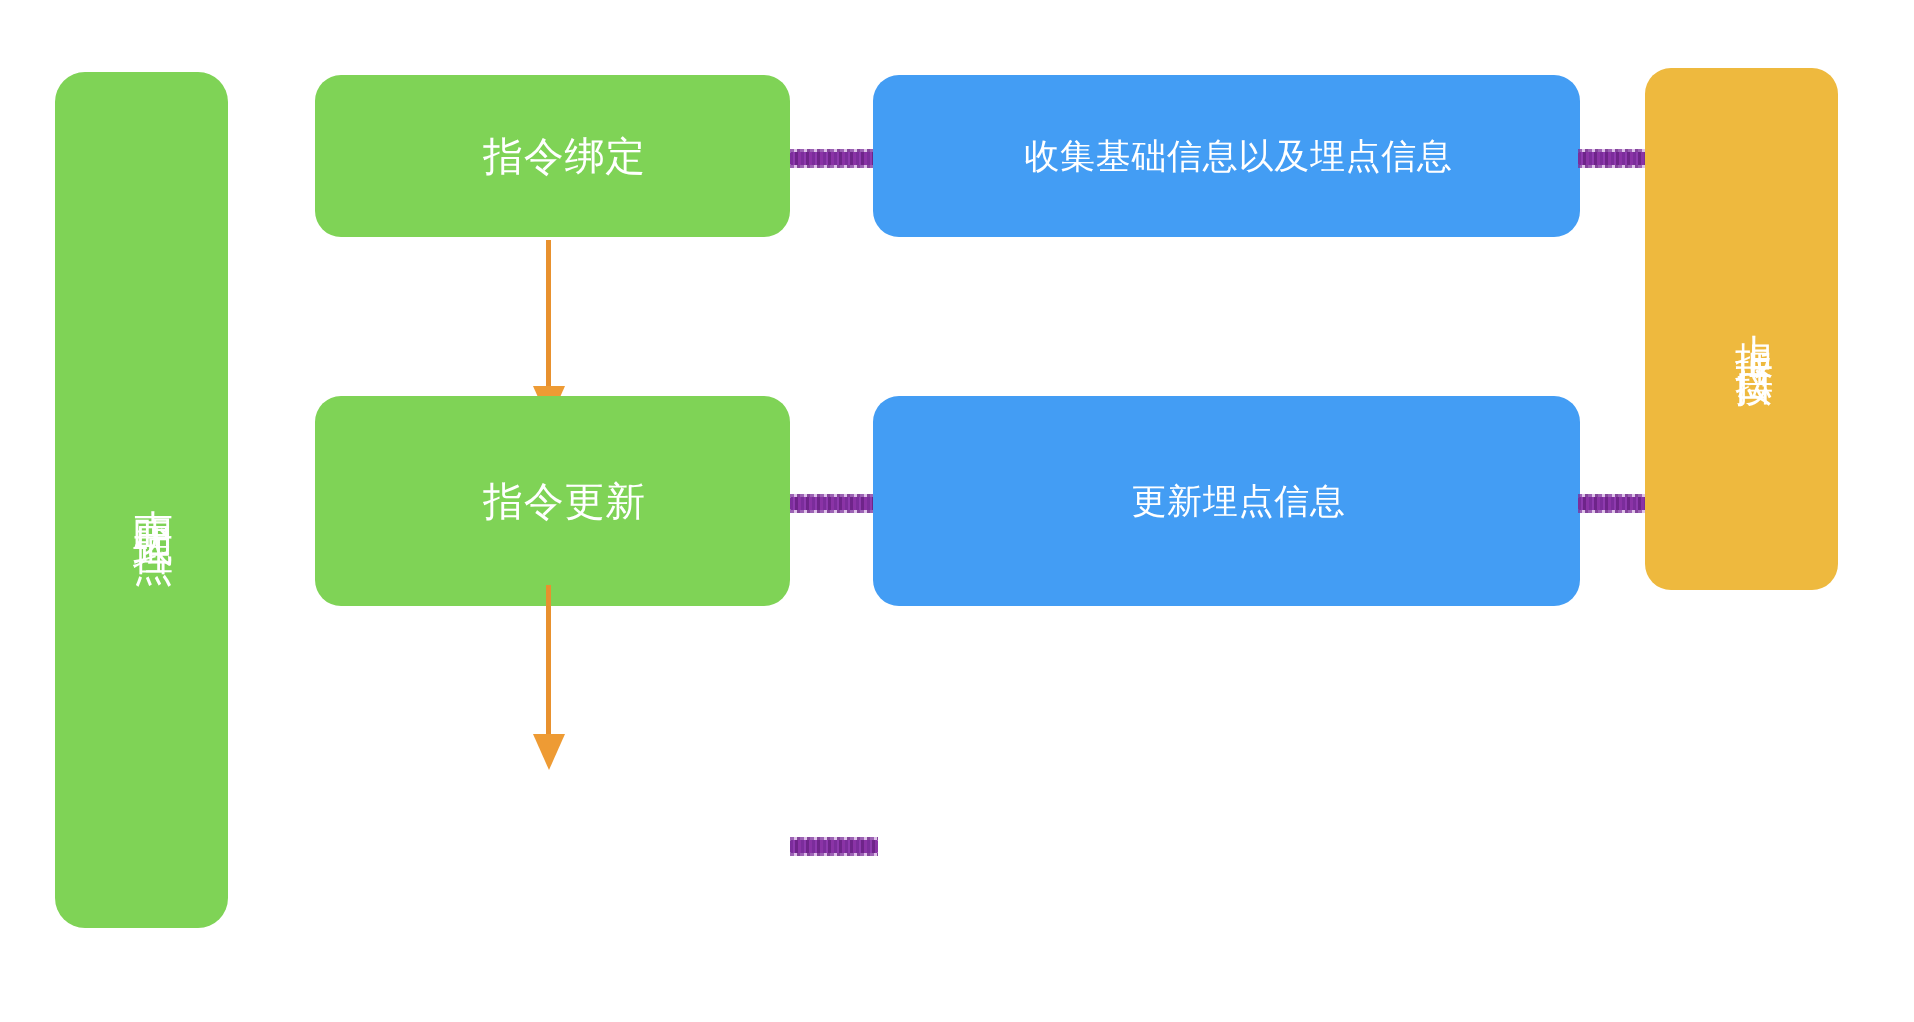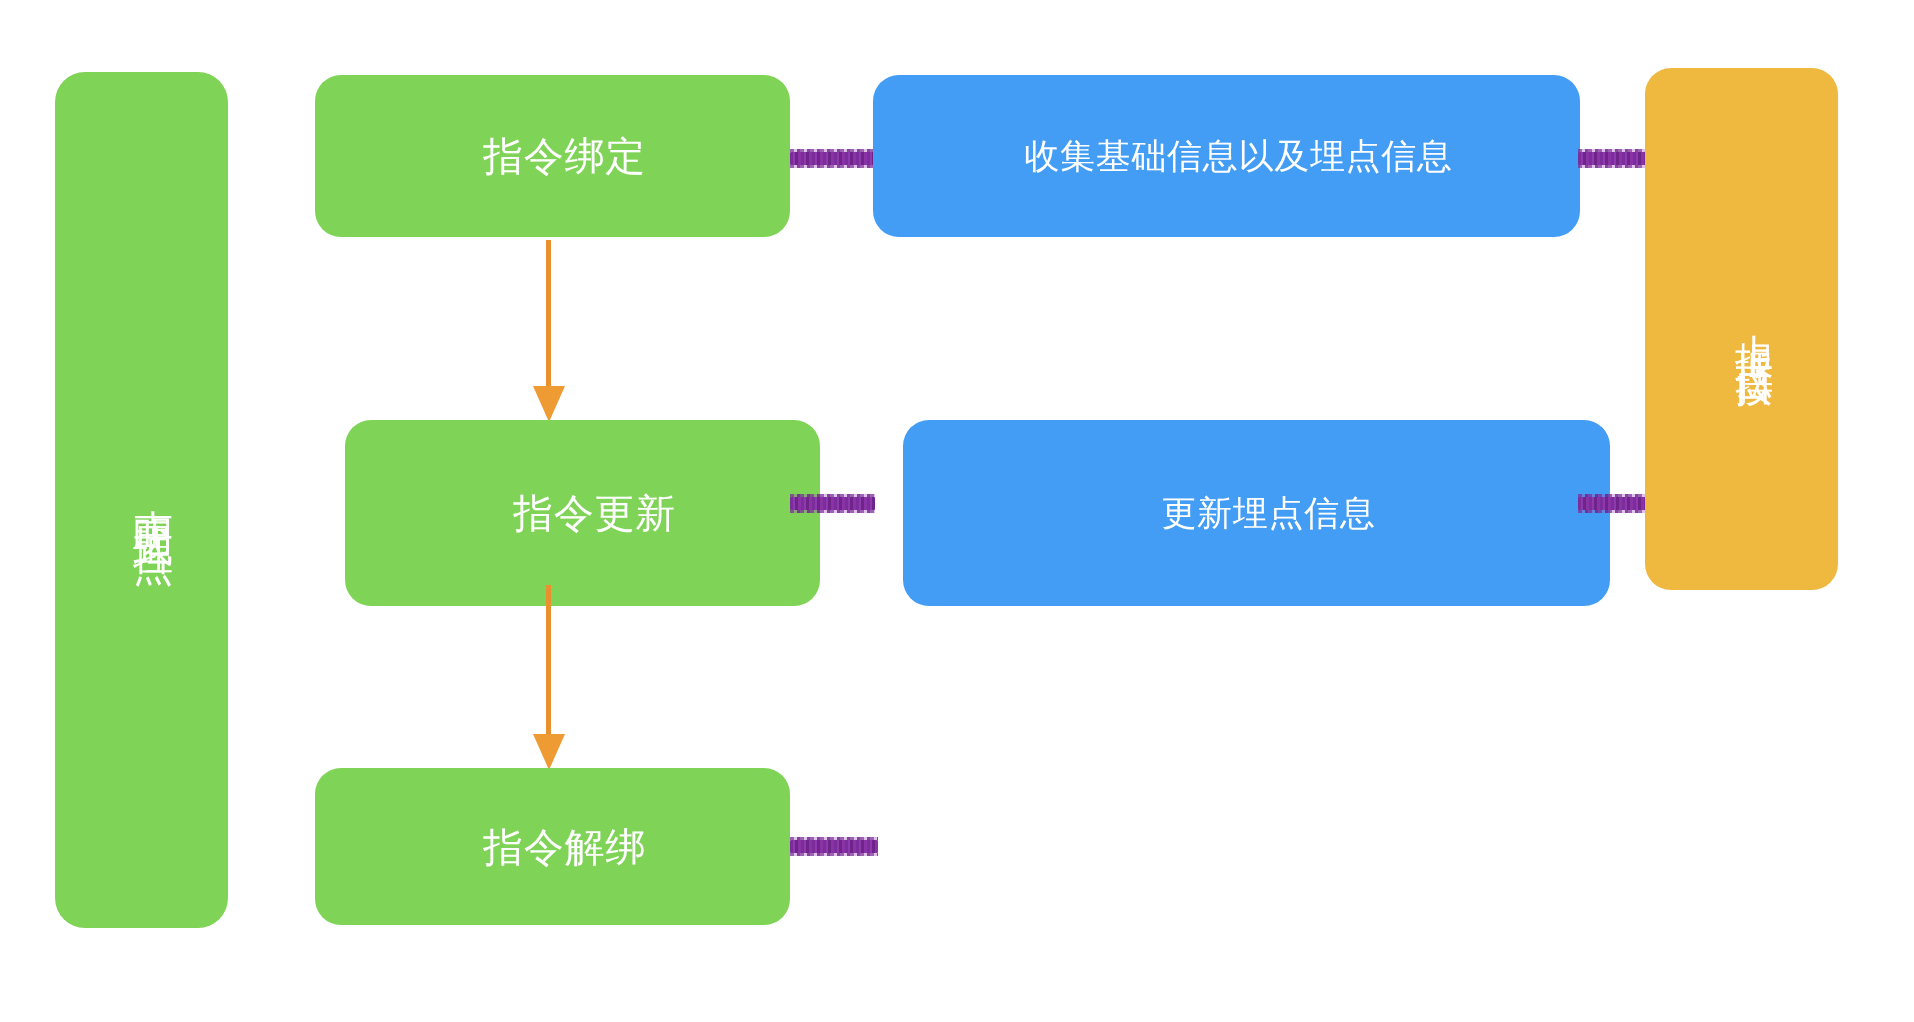--- a/index.html
+++ b/index.html
@@ -69,21 +69,21 @@
     font-size: 40px;
   }
   
   .detail-box {
     left: 873px;
     width: 707px;
     font-size: 35px;
   }
 
   .row1 { top: 75px;  height: 162px; }
-  .row2 { top: 420px; height: 186px; margin-left: 30px; }
+  .row2 { top: 396px; height: 210px; }
   .row3 { top: 768px; height: 157px; }
 
   #report-box {
     left: 1645px;
     top: 68px;
     width: 193px;
     height: 522px;
     font-size: 38px;
     border-radius: 26px;
   }
@@ -180,23 +180,20 @@
     <span class="label">更新埋点信息</span>
   </div>
 
   <div class="connector-purple" style="left:1578px; top:497px; width:70px;"></div>
 
   <div class="arrow-orange" style="left:533px; top:585px; height:185px;">
     <div class="shaft"></div>
     <div class="head"></div>
   </div>
 
-  <div class="node green stage-box row3" id="stage-3">
-    <span class="label">指令解绑</span>
-  </div>
 
   <div class="connector-purple" style="left:790px; top:840px; width:88px;"></div>
 
 
   <div class="node orange vertical" id="report-box">
     <span class="label">上报埋点接口</span>
   </div>
 
 </div>
 

